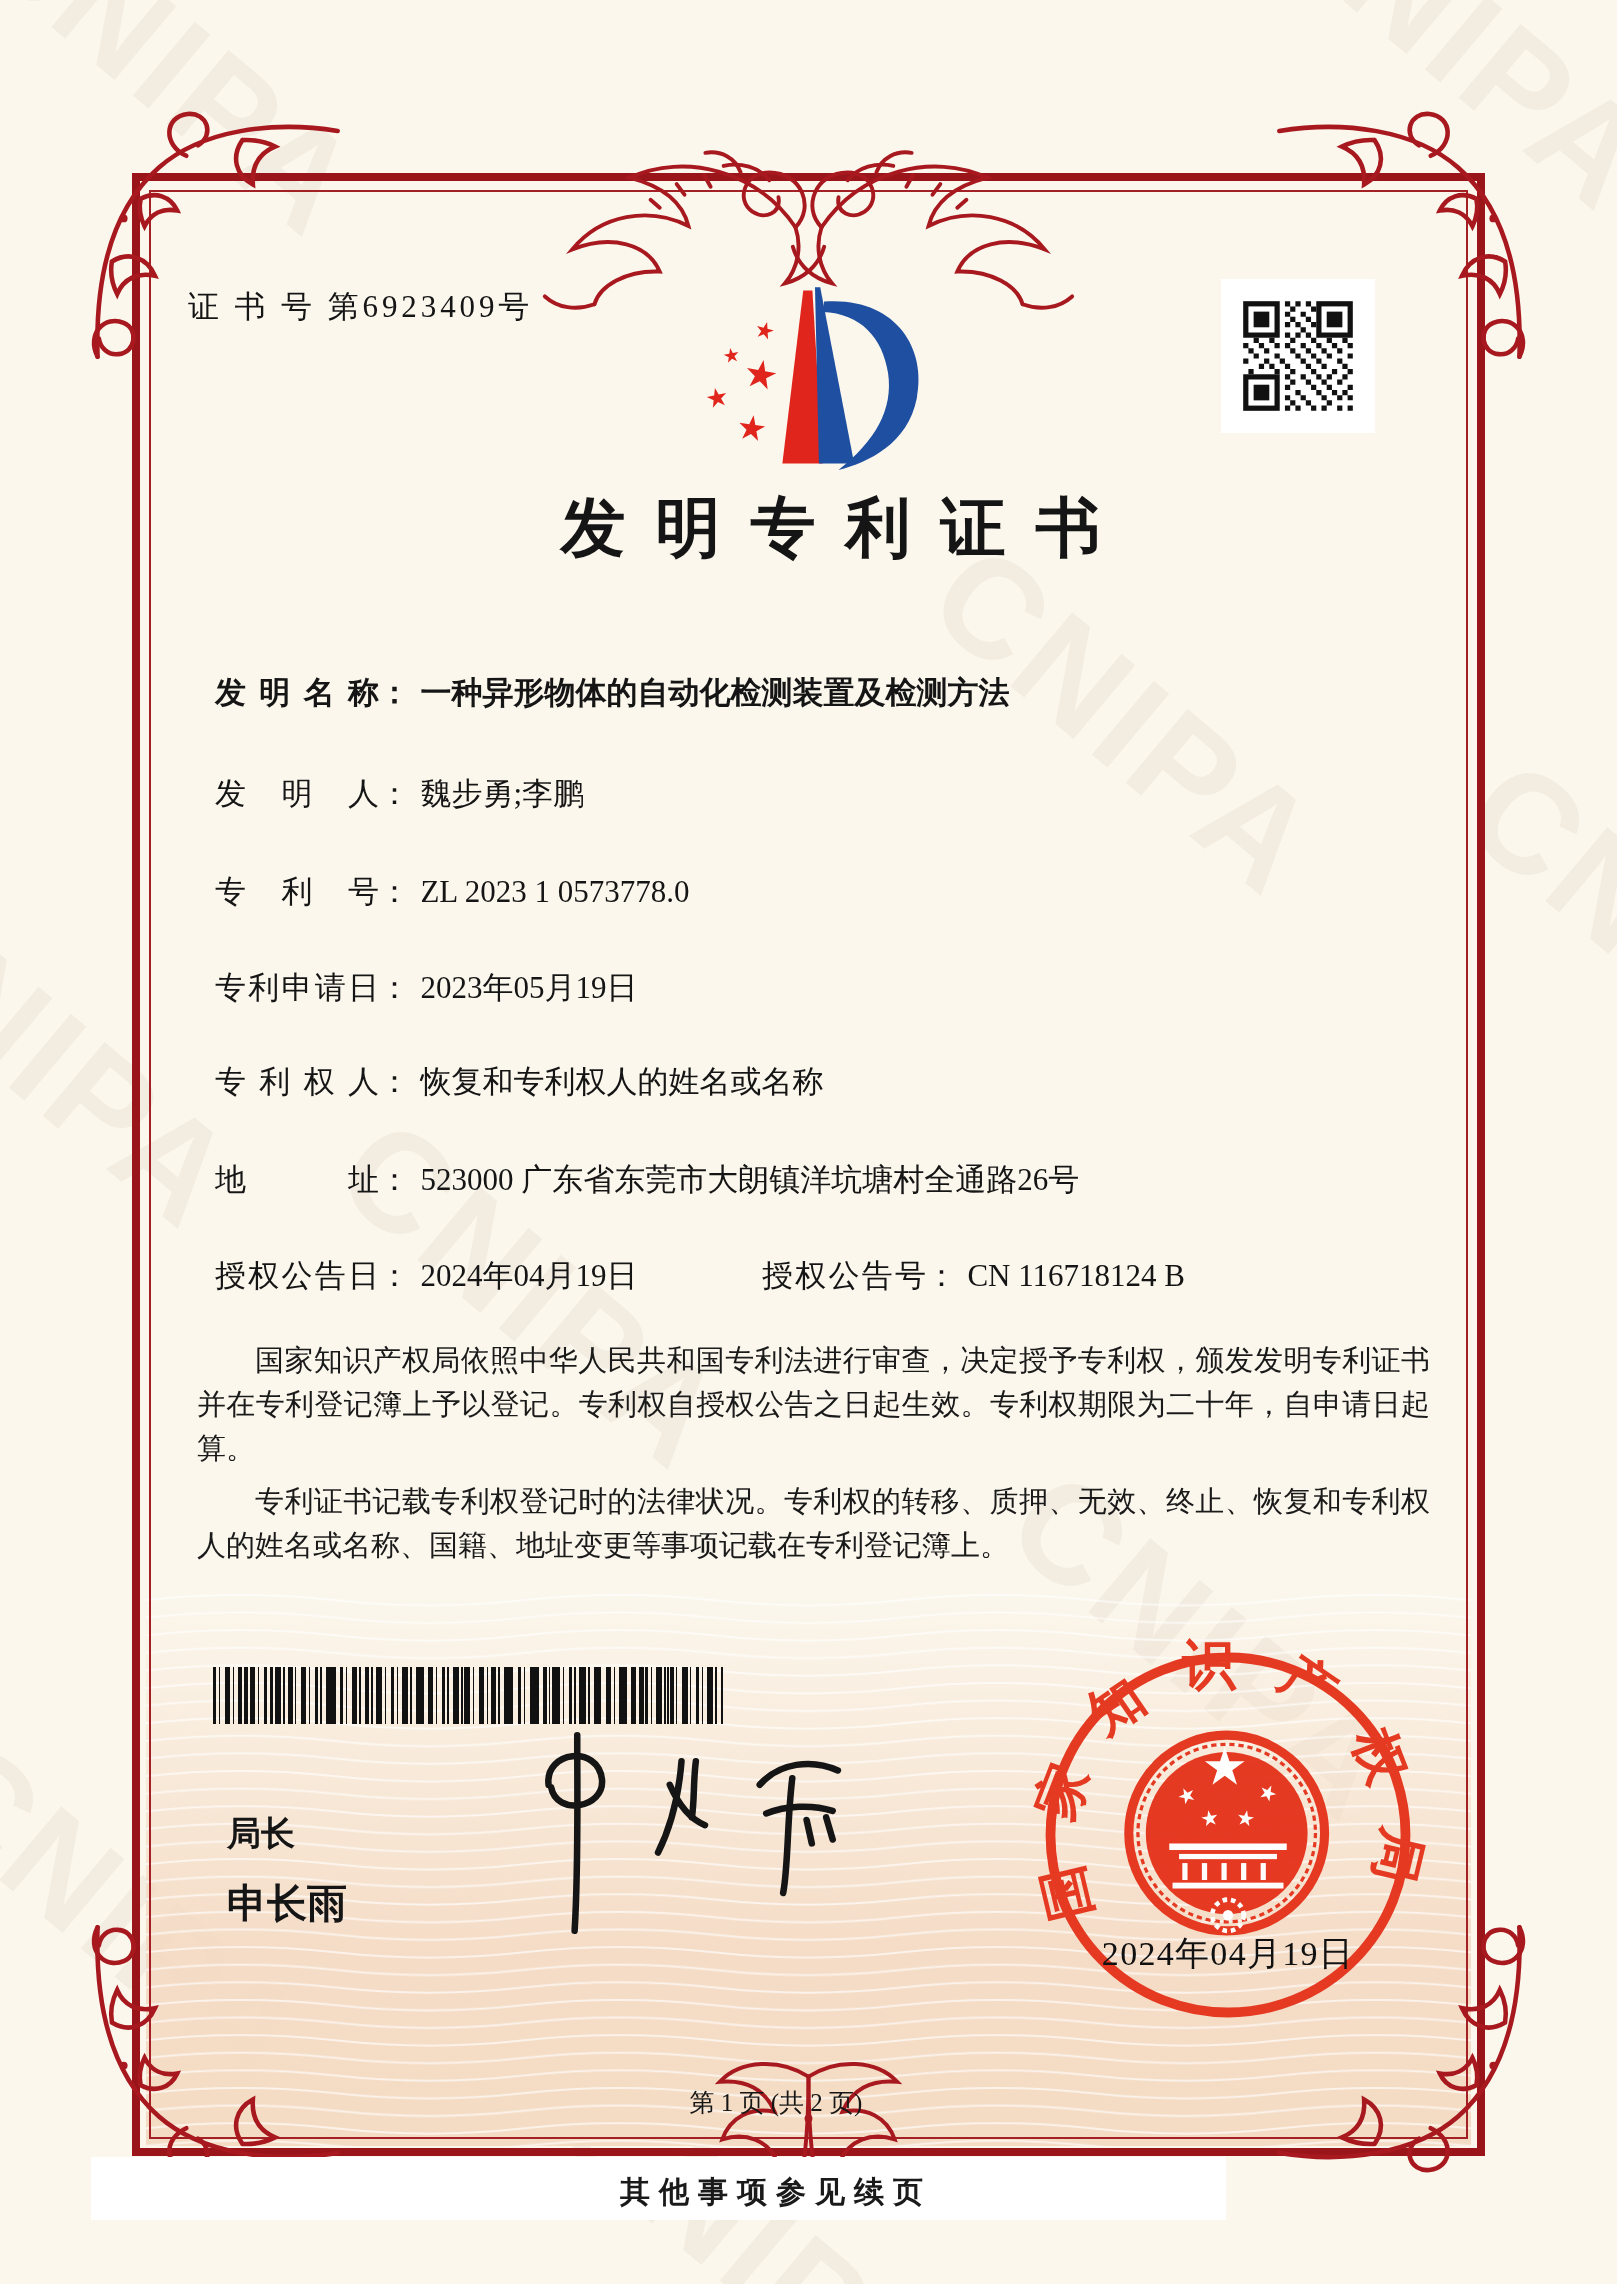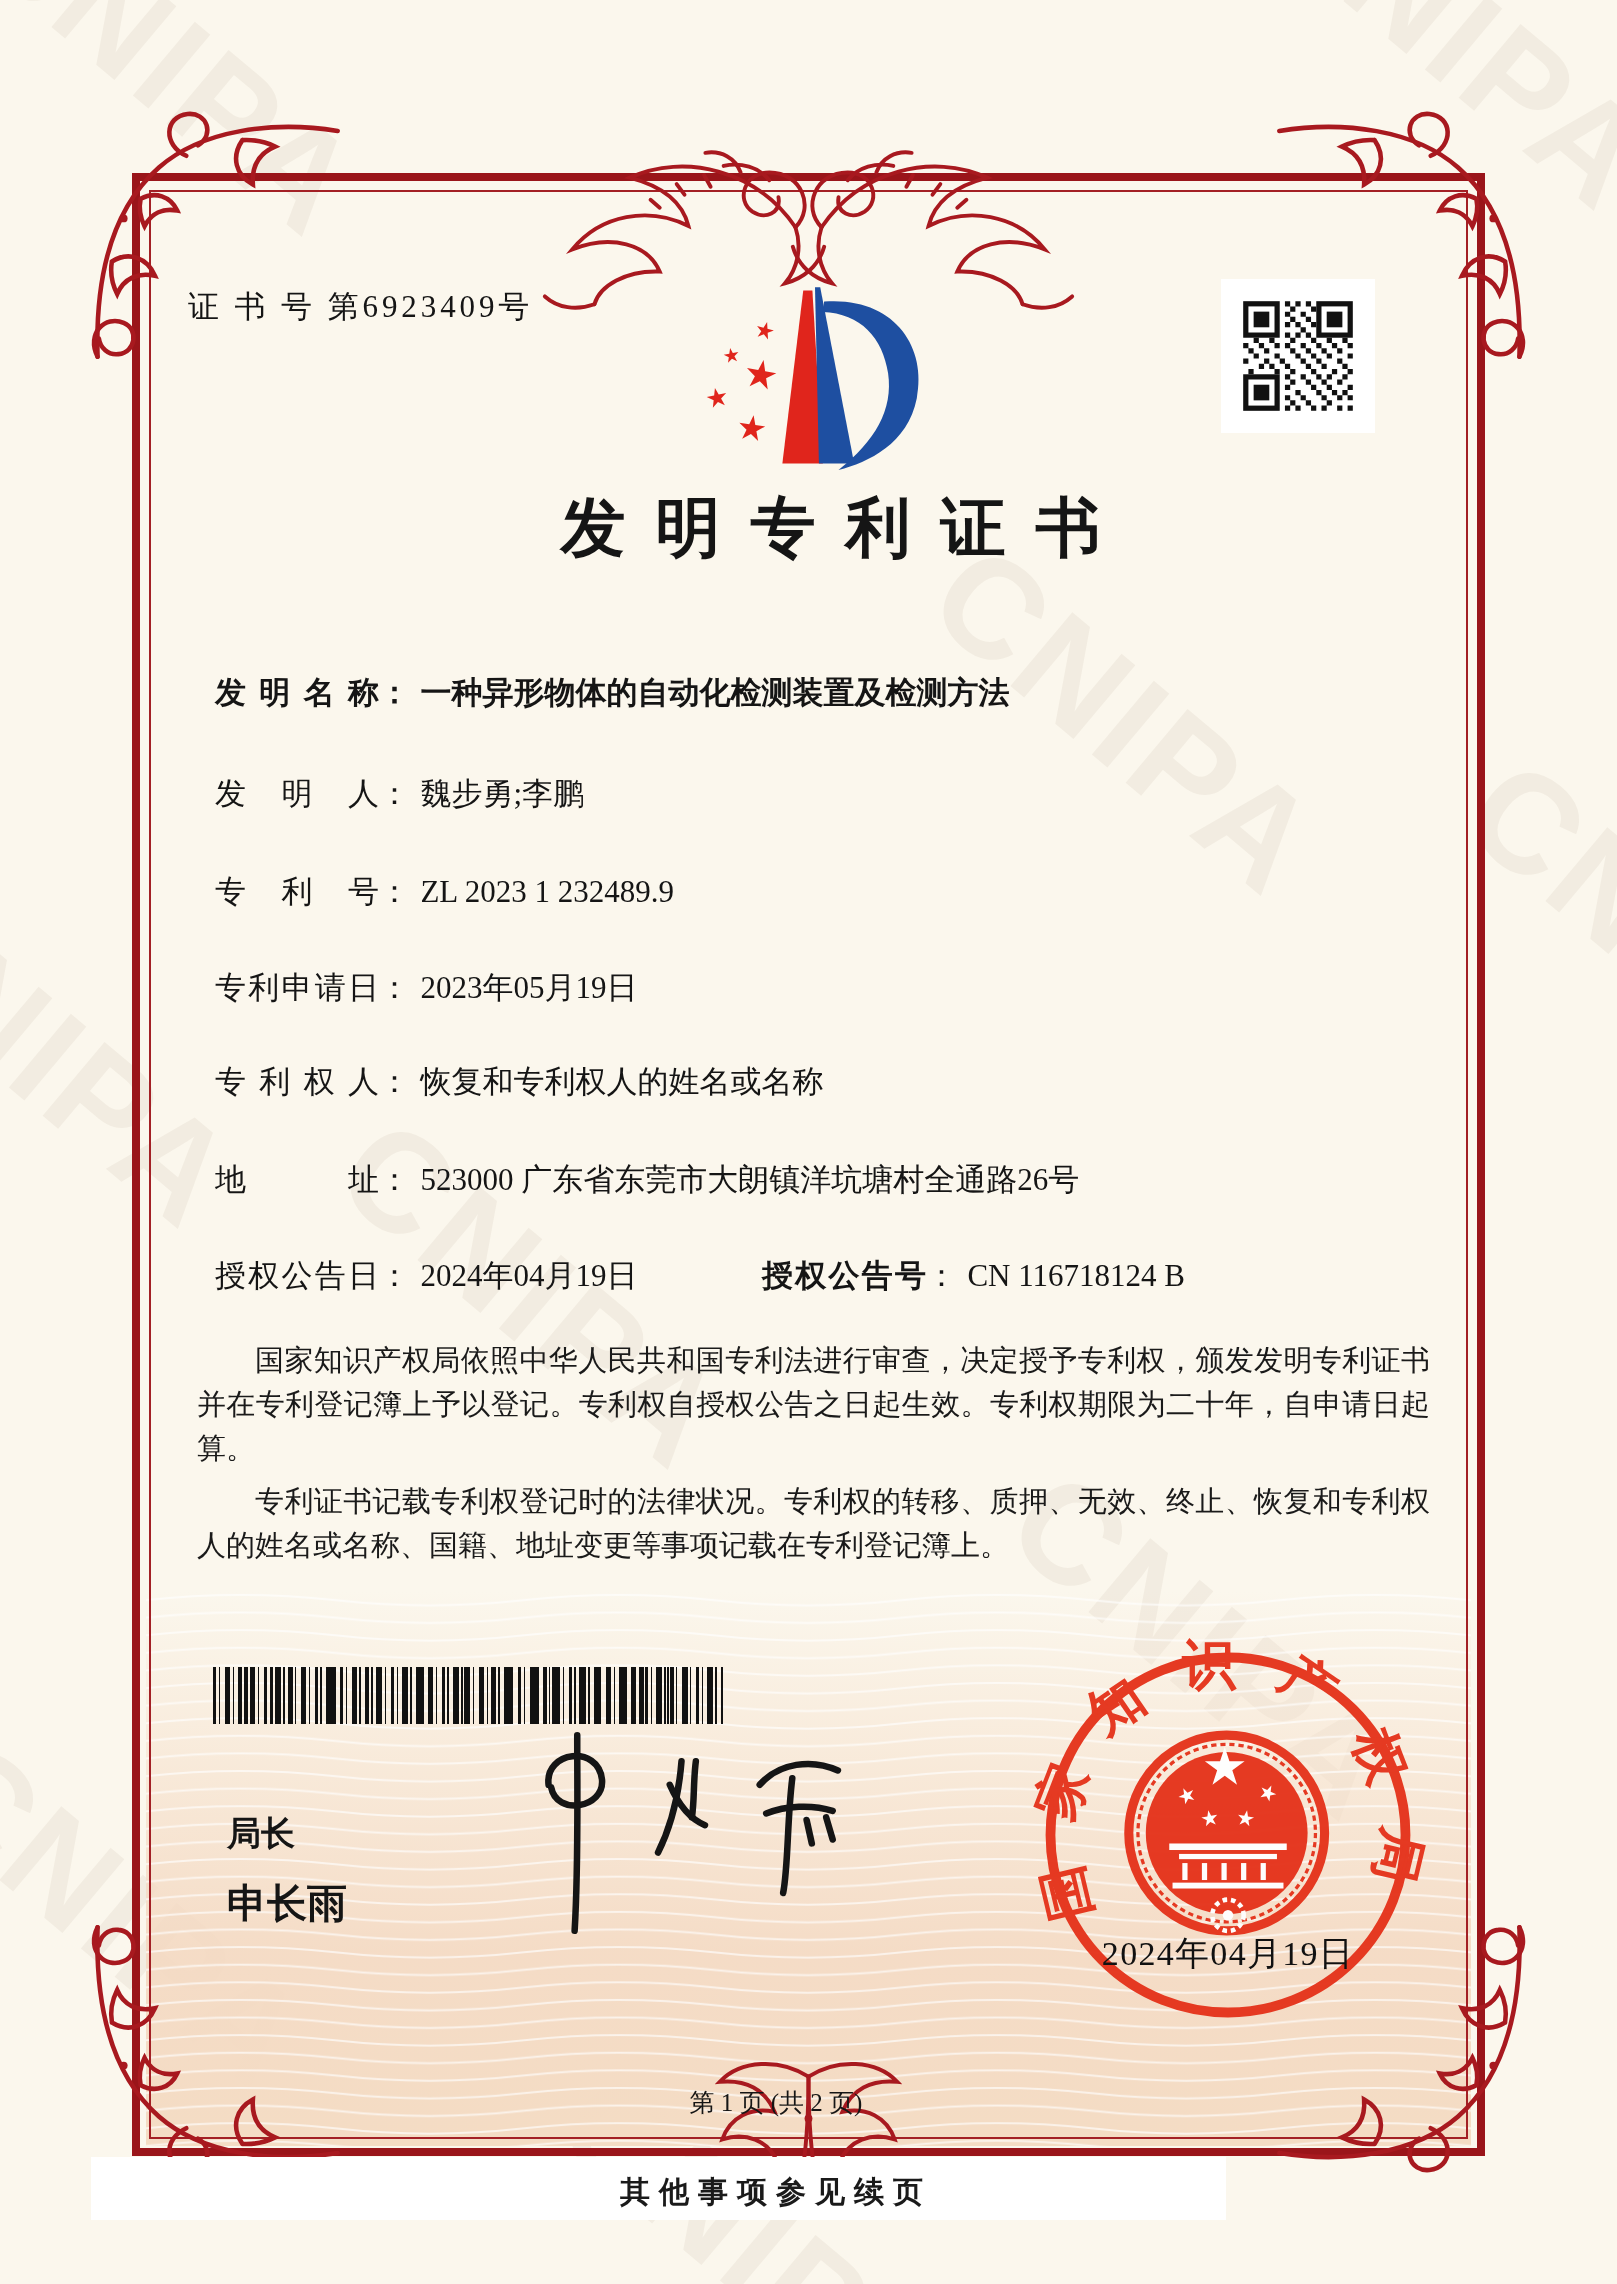--- a/index.html
+++ b/index.html
@@ -31,21 +31,21 @@
   #cert-no{left:188px;top:286px;font-size:31px;letter-spacing:3.9px;}
   #logo{left:704px;top:282px;width:222px;height:186px;}
   #qr{left:1221px;top:279px;width:154px;height:154px;background:#ffffff;}
   #title{left:0;top:484px;width:100%;text-align:center;
     font-size:65px;font-weight:bold;letter-spacing:30px;text-indent:30px;padding-left:22px;}
   
   .frow{position:absolute;left:215px;width:1239px;font-size:31px;white-space:nowrap;}
   .flabel{display:inline-block;width:164px;text-align:justify;text-align-last:justify;vertical-align:top;}
   .fcolon{display:inline-block;margin-right:10.4px;}
   .fpair2{position:absolute;left:547px;top:0;white-space:nowrap;}
-  .fpair2 .flabel{width:164px;font-weight:bold;}
+  .fpair2 .flabel{width:164px;}
   
   #paras{left:197px;top:1338px;width:1233px;font-size:29px;line-height:44px;
     text-align:justify;color:#1a1a1a;}
   #paras p{margin:0 0 9px 0;text-indent:2em;}
   
   #barcode{left:213px;top:1667px;width:510px;height:57px;
     background-image:
       repeating-linear-gradient(90deg,#111 0 3.3px,transparent 3.3px 5.9px,#111 5.9px 7.2px,transparent 7.2px 11.7px,#111 11.7px 17px,transparent 17px 19.6px,#111 19.6px 21px,transparent 21px 25.4px),
       repeating-linear-gradient(90deg,transparent 0 13.7px,#111 13.7px 15.7px,transparent 15.7px 31px,#111 31px 35px,transparent 35px 44px);}
   
@@ -209,21 +209,21 @@
 
 <div id="title" class="abs">发明专利证书</div>
 
 <div class="frow" style="top:672px;font-weight:bold;">
   <span class="flabel">发明名称</span><span class="fcolon">：</span><span class="fvalue">一种异形物体的自动化检测装置及检测方法</span>
 </div>
 <div class="frow" style="top:773px;">
   <span class="flabel">发明人</span><span class="fcolon">：</span><span class="fvalue">魏步勇;李鹏</span>
 </div>
 <div class="frow" style="top:871px;">
-  <span class="flabel">专利号</span><span class="fcolon">：</span><span class="fvalue">ZL 2023 1 232489.9</span>
+  <span class="flabel">专利号</span><span class="fcolon">：</span><span class="fvalue">ZL 2023 1 0573778.0</span>
 </div>
 <div class="frow" style="top:967px;">
   <span class="flabel">专利申请日</span><span class="fcolon">：</span><span class="fvalue">2023年05月19日</span>
 </div>
 <div class="frow" style="top:1061px;">
   <span class="flabel">专利权人</span><span class="fcolon">：</span><span class="fvalue">恢复和专利权人的姓名或名称</span>
 </div>
 <div class="frow" style="top:1159px;">
   <span class="flabel">地址</span><span class="fcolon">：</span><span class="fvalue">523000 广东省东莞市大朗镇洋坑塘村全通路26号</span>
 </div>

